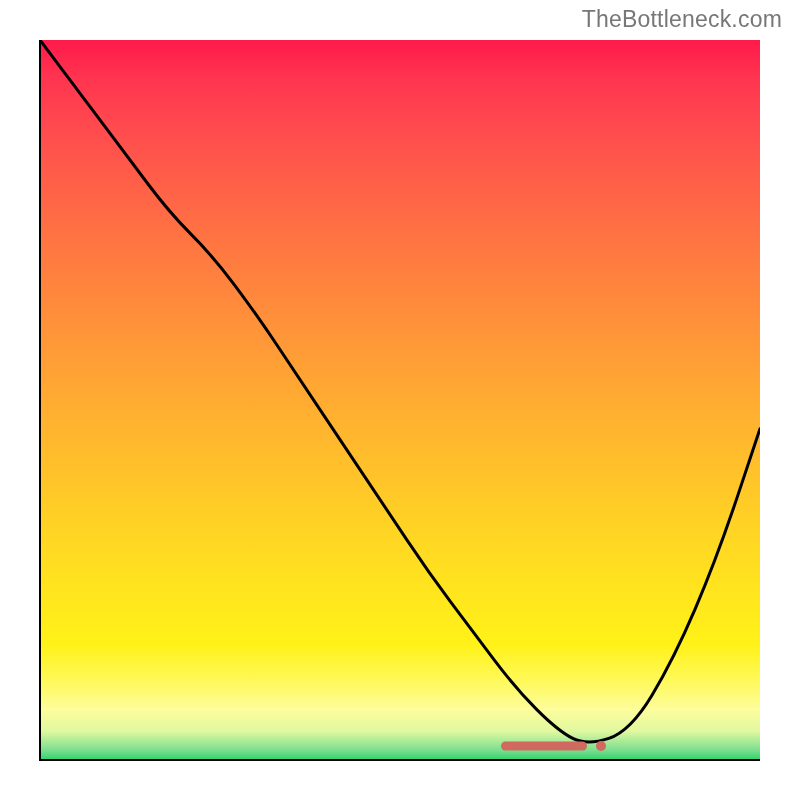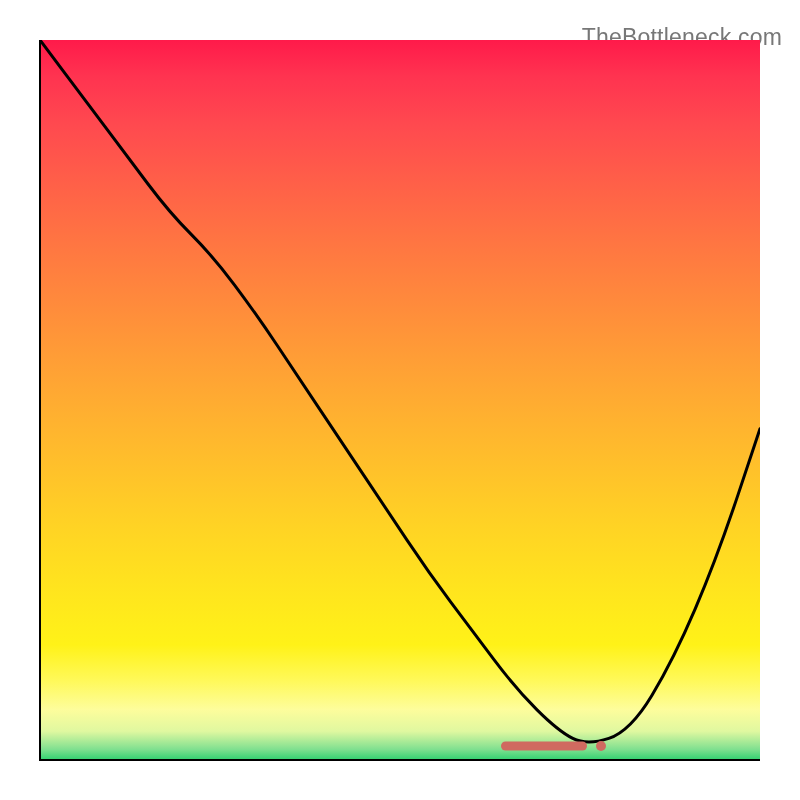--- a/index.html
+++ b/index.html
@@ -5,21 +5,21 @@
   * { margin: 0; padding: 0; box-sizing: border-box; }
   body {
     width: 800px;
     height: 800px;
     background: #ffffff;
     position: relative;
     font-family: Arial, sans-serif;
   }
   .watermark {
     position: absolute;
-    top: 24px;
+    top: 6px;
     right: 18px;
     font-size: 23px;
     font-weight: 500;
     color: #777777;
     letter-spacing: 0.2px;
   }
   .plot-area {
     position: absolute;
     left: 40px;
     top: 40px;

